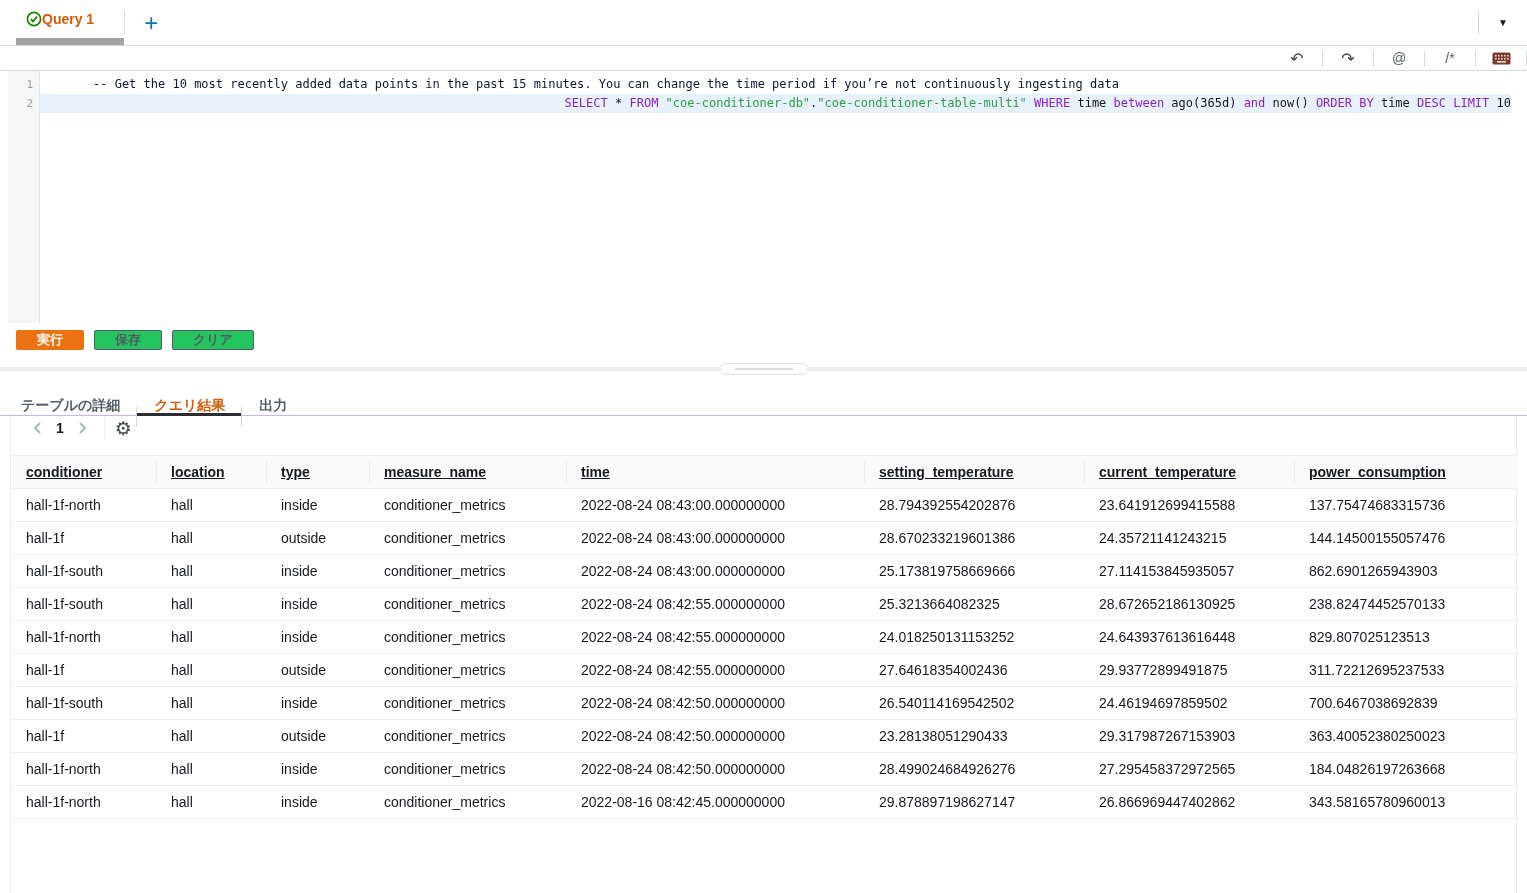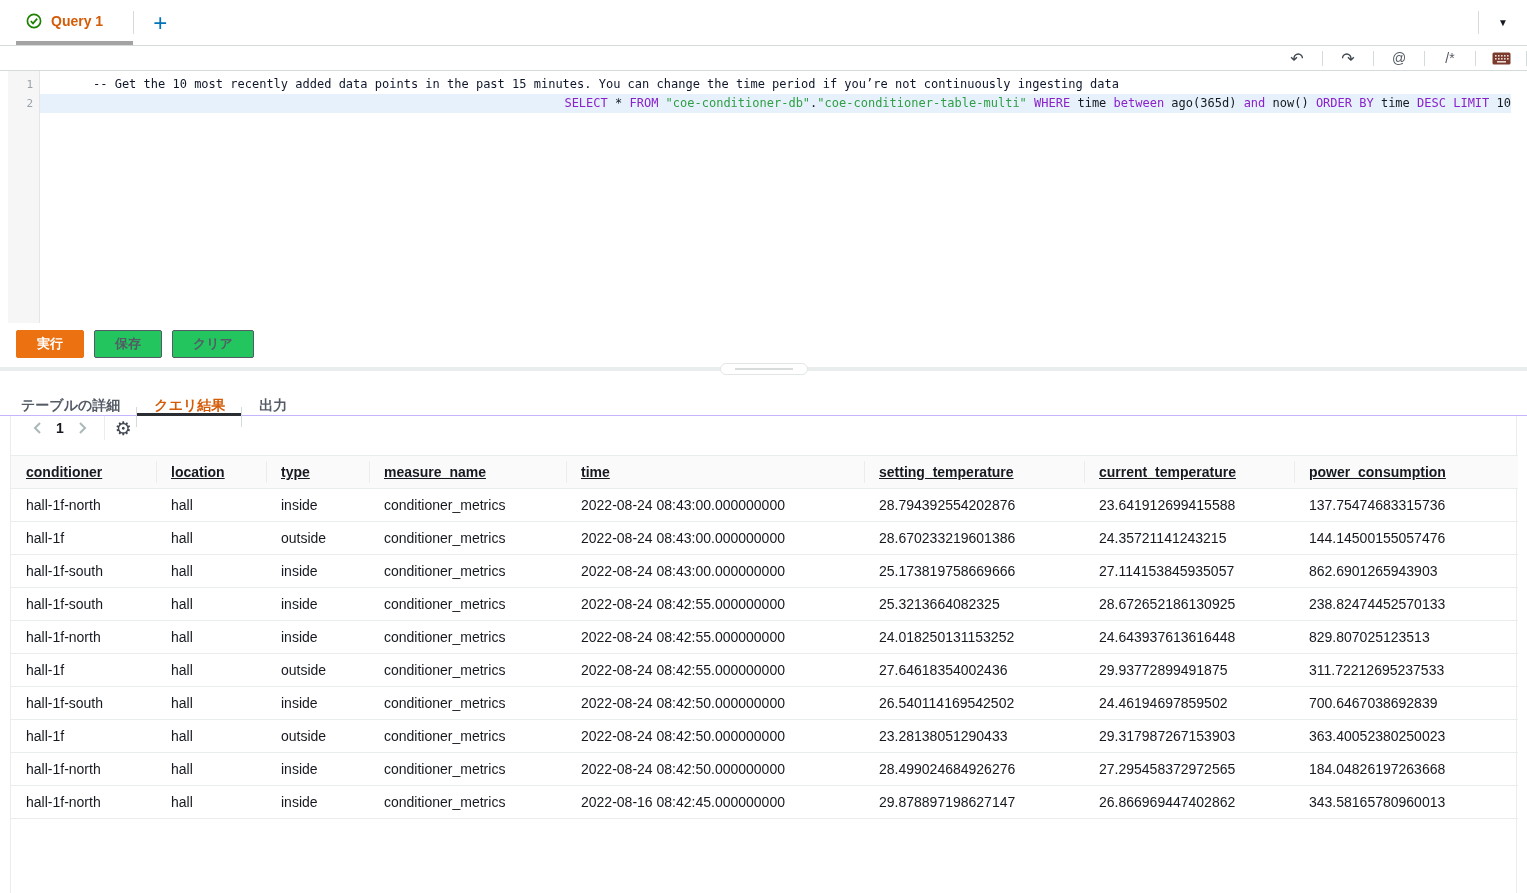--- a/index.html
+++ b/index.html
@@ -1,22 +1,22 @@
 <!DOCTYPE html>
 <html><head>
 <meta charset="utf-8">
 <style>
   * { margin:0; padding:0; box-sizing:border-box; }
   html,body { width:1527px; height:893px; background:#fff; overflow:hidden;
     font-family:"Liberation Sans", sans-serif; color:#16191f; }
 
   
   .tabbar { height:46px; border-bottom:1px solid #d5dbdb; display:flex; align-items:stretch; }
-  .query-tab { margin-left:16px; display:flex; align-items:center; gap:9px;
-    padding:0 30px 0 10px; border-bottom:4px solid #a3a3a3; cursor:pointer; }
+  .query-tab { margin-left:16px; display:flex; align-items:center; 
+    padding:0 30px 0 10px; border-bottom:7px solid #a3a3a3; cursor:pointer; }
   .query-tab .label { color:#d45b07; font-weight:700; font-size:14px; }
   .vsep { width:1px; background:#d5dbdb; margin:11px 0; }
   .add-tab { display:flex; align-items:center; padding:0 19px; color:#0073bb;
     font-size:24px; font-weight:400; cursor:pointer; }
   .tab-right { margin-left:auto; display:flex; align-items:stretch; }
   .caret-btn { display:flex; align-items:center; padding:0 19px; font-size:10px; color:#16191f; cursor:pointer; }
 
   
   .toolbar { height:25px; border-bottom:1px solid #d5dbdb; display:flex;
     justify-content:flex-end; align-items:center; }
@@ -35,21 +35,21 @@
     color:#9ba3a9; font-size:11px; }
   .code { flex:1; padding-left:5px; margin-right:16px; }
   .code-line.selected .code { background:#e6f1fc;text-align:right; }
   .tok-comment { color:#0f172a;margin-left:48px; }
   .tok-kw { color:#8a22c9; }
   .tok-str { color:#2f9e44; }
   .tok-pl { color:#16191f; }
 
   
   .btn-row { height:40px; padding:7px 0 0 16px; display:flex; gap:10px; align-items:flex-start; }
-  .btn { height:28px; padding:0 20px; font-size:13px; font-weight:700; border-radius:2px;
+  .btn { height:20px; padding:0 20px; font-size:13px; font-weight:700; border-radius:2px;
     font-family:"Liberation Sans",sans-serif; cursor:pointer; }
   .btn-primary { background:#ec7211; border:1px solid #ec7211; color:#fff; }
   .btn-secondary { background:#22c55e; border:1px solid #545b64; color:#545b64; }
 
   
   .splitter { position:relative; height:12px; }
   .splitter .bar { position:absolute; top:4px; left:0; right:0; height:4px; background:#e9edee; }
   .splitter .handle { position:absolute; left:50%; top:0; transform:translateX(-50%);
     width:88px; height:12px; background:#fff; border:1px solid #e2e6e7; border-radius:6px; cursor:row-resize; }
   .splitter .handle::after { content:""; position:absolute; left:14px; right:14px; top:4px;

